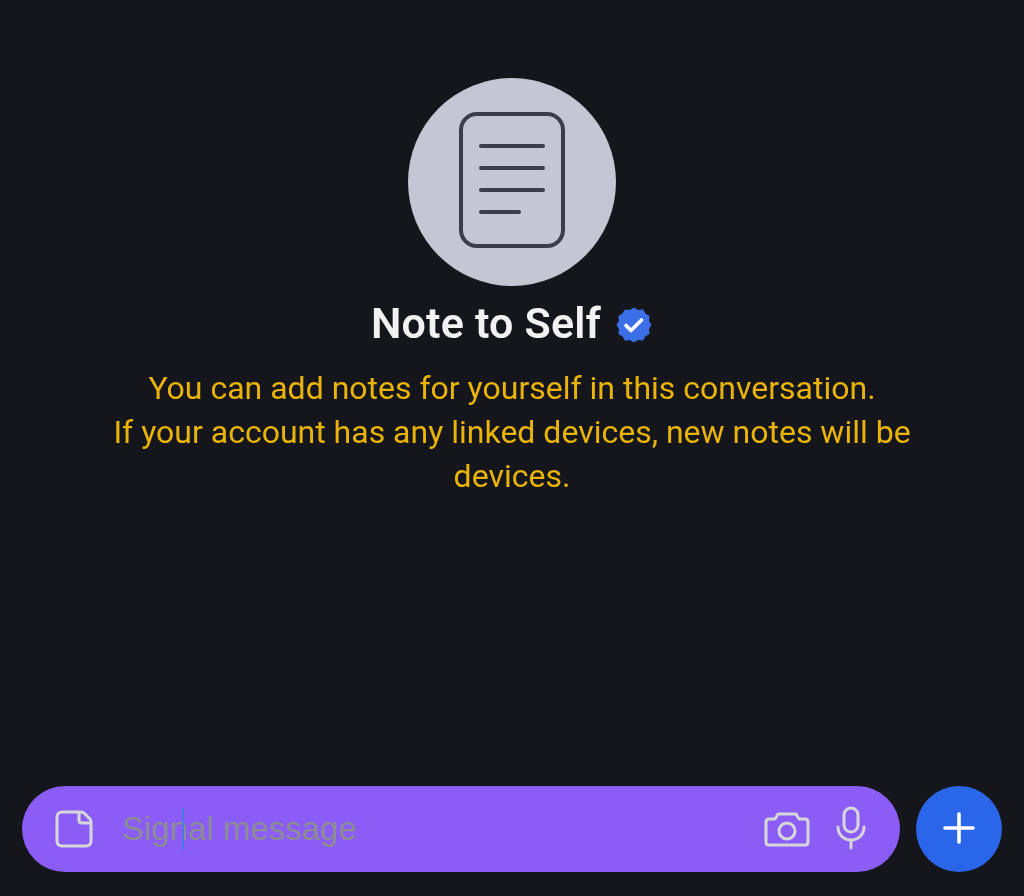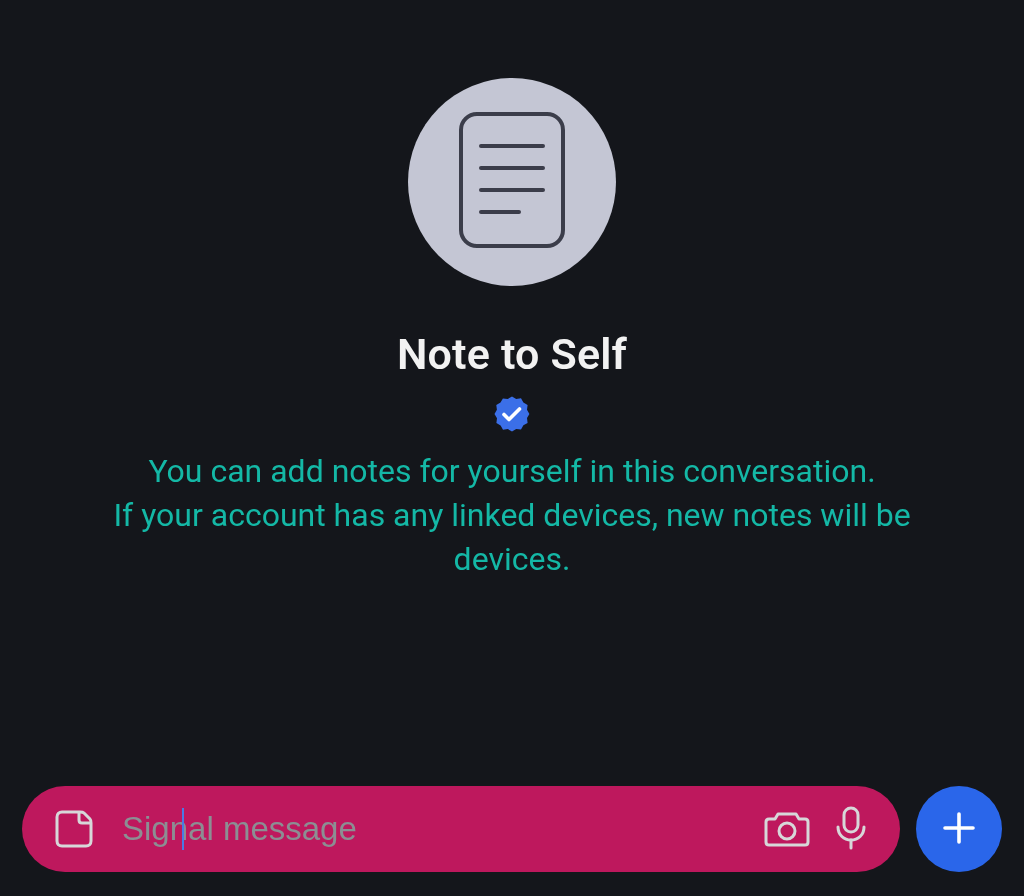--- a/index.html
+++ b/index.html
@@ -23,25 +23,24 @@
     margin-top: 78px;
     width: 208px;
     height: 208px;
     border-radius: 50%;
     background: #c4c6d4;
     display: flex;
     align-items: center;
     justify-content: center;
   }
   .title-row {
-    margin-top: 43px;
+    margin-top: 12px;
     display: flex;
     align-items: center;
     gap: 14px;
-    flex-direction: column;
   }
   .title {
     font-size: 43px;
     font-weight: 600;
     color: #f2f2f2;
     letter-spacing: 0.2px;
   }
   .verified {
     width: 38px;
     height: 38px;
@@ -49,38 +48,38 @@
     align-items: center;
     justify-content: center;
     position: relative;
     top: 2px;
   }
   .desc {
     margin-top: 18px;
     text-align: center;
     font-size: 32px;
     line-height: 1.38;
-    color: #14b8a6;
+    color: #eab308;
     max-width: 880px;
   }
   .desc .line { display: block; }
 
   .composer-area {
     position: absolute;
     left: 22px;
     right: 22px;
     bottom: 24px;
     display: flex;
     align-items: center;
     gap: 16px;
   }
   .composer {
     flex: 1;
     height: 86px;
-    background: #be185d;
+    background: #8b5cf6;
     border-radius: 44px;
     display: flex;
     align-items: center;
     padding: 0 22px 0 26px;
     gap: 10px;
   }
   .composer .icon-btn {
     width: 54px;
     height: 54px;
     display: flex;

